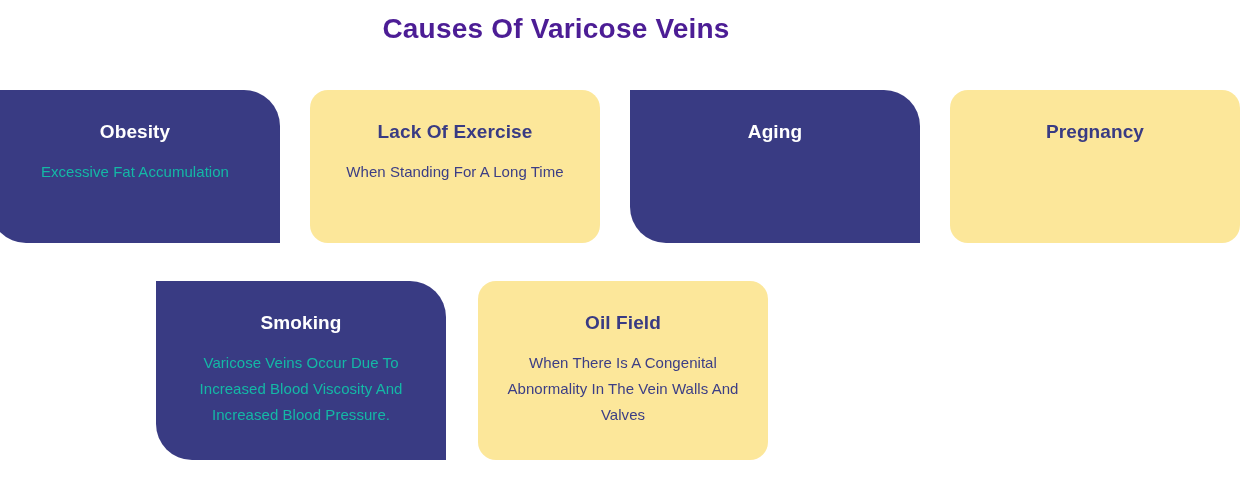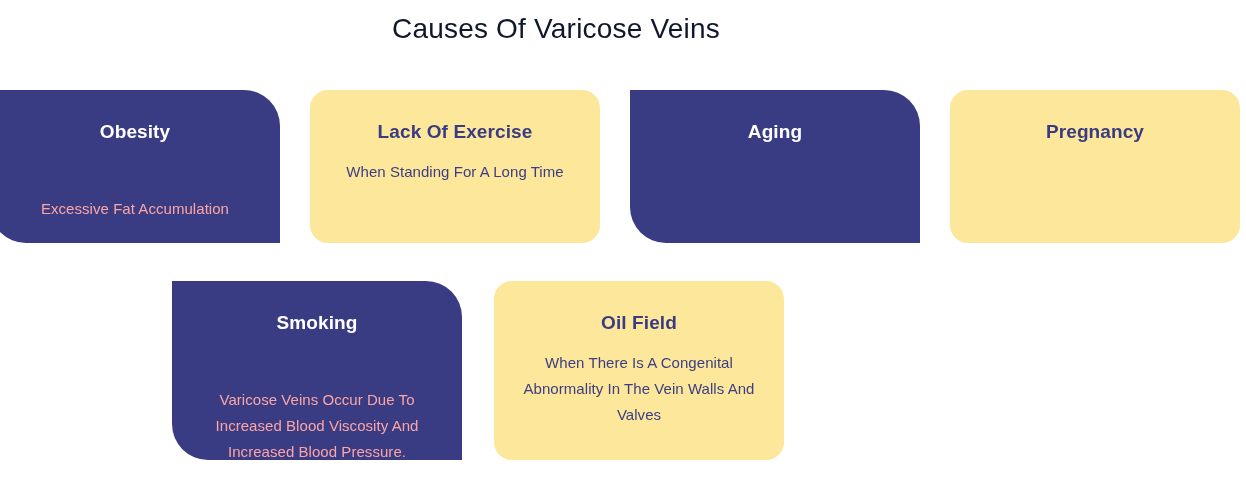--- a/index.html
+++ b/index.html
@@ -24,42 +24,42 @@
   }
 
   
   .title {
     position: absolute;
     top: 9px;
     left: 0;
     width: 1112px;
     text-align: center;
     font-size: 28px;
-    font-weight: normal;
-    color: #0f172a;
+    font-weight: bold;
+    color: #4c1d95;
     letter-spacing: 0.2px;
     line-height: 40px;
     white-space: nowrap;
   }
 
   
   .row {
     position: absolute;
     display: flex;
   }
   .row-1 {
     top: 90px;
     left: -10px;
     width: 1266px;
     height: 153px;
     gap: 30px;
   }
   .row-2 {
     top: 281px;
-    left: 172px;
+    left: 156px;
     width: 786px;
     height: 179px;
     gap: 32px;
   }
 
   
   .card {
     flex: 0 0 auto;
     width: 290px;
     box-sizing: border-box;
@@ -71,21 +71,21 @@
     text-align: center;
     overflow: hidden;
   }
   .row-1 .card { height: 153px; }
   .row-2 .card { height: 179px; }
 
   .card.navy {
     background: #393B83;
   }
   .card.navy .card-title { color: #ffffff; }
-  .card.navy .card-desc  { color: #fca5a5; margin-top: 37px; }
+  .card.navy .card-desc  { color: #14b8a6; }
 
   .card.cream {
     background: #FCE79A;
     border-radius: 18px;
   }
   .card.cream .card-title { color: #393B83; }
   .card.cream .card-desc  { color: #3c3e85; }
 
   .card-title {
     font-size: 19px;

